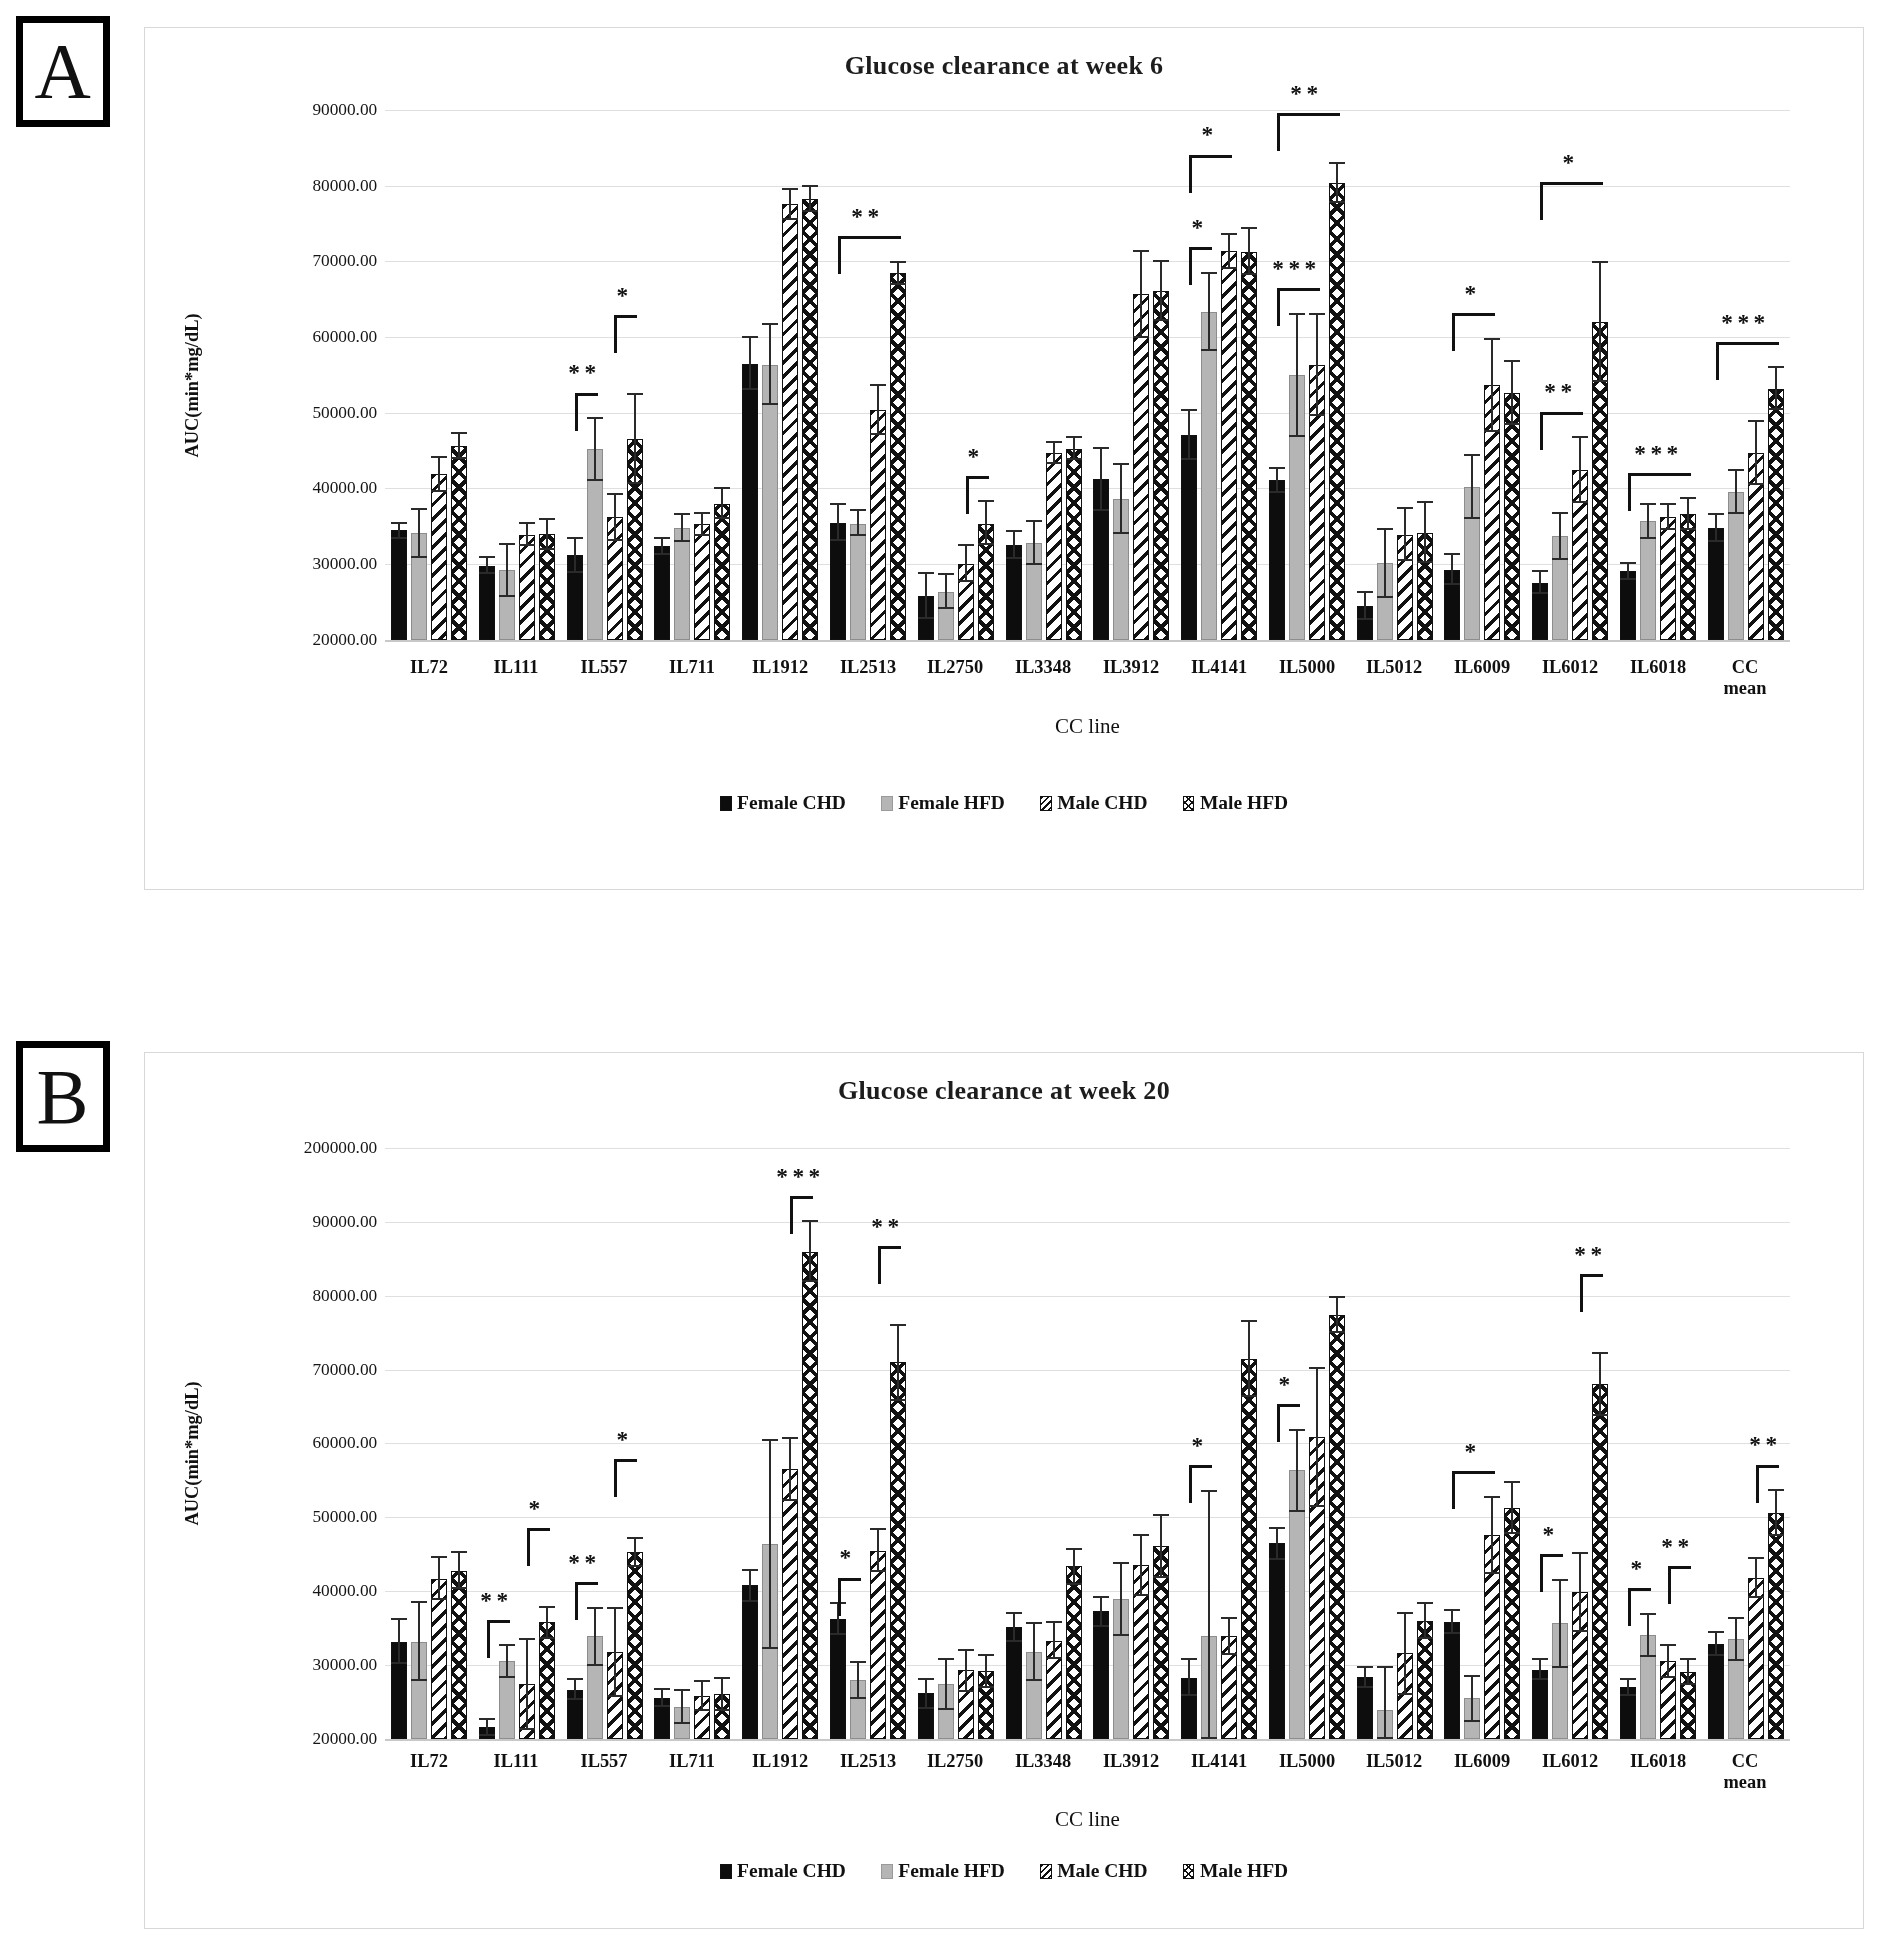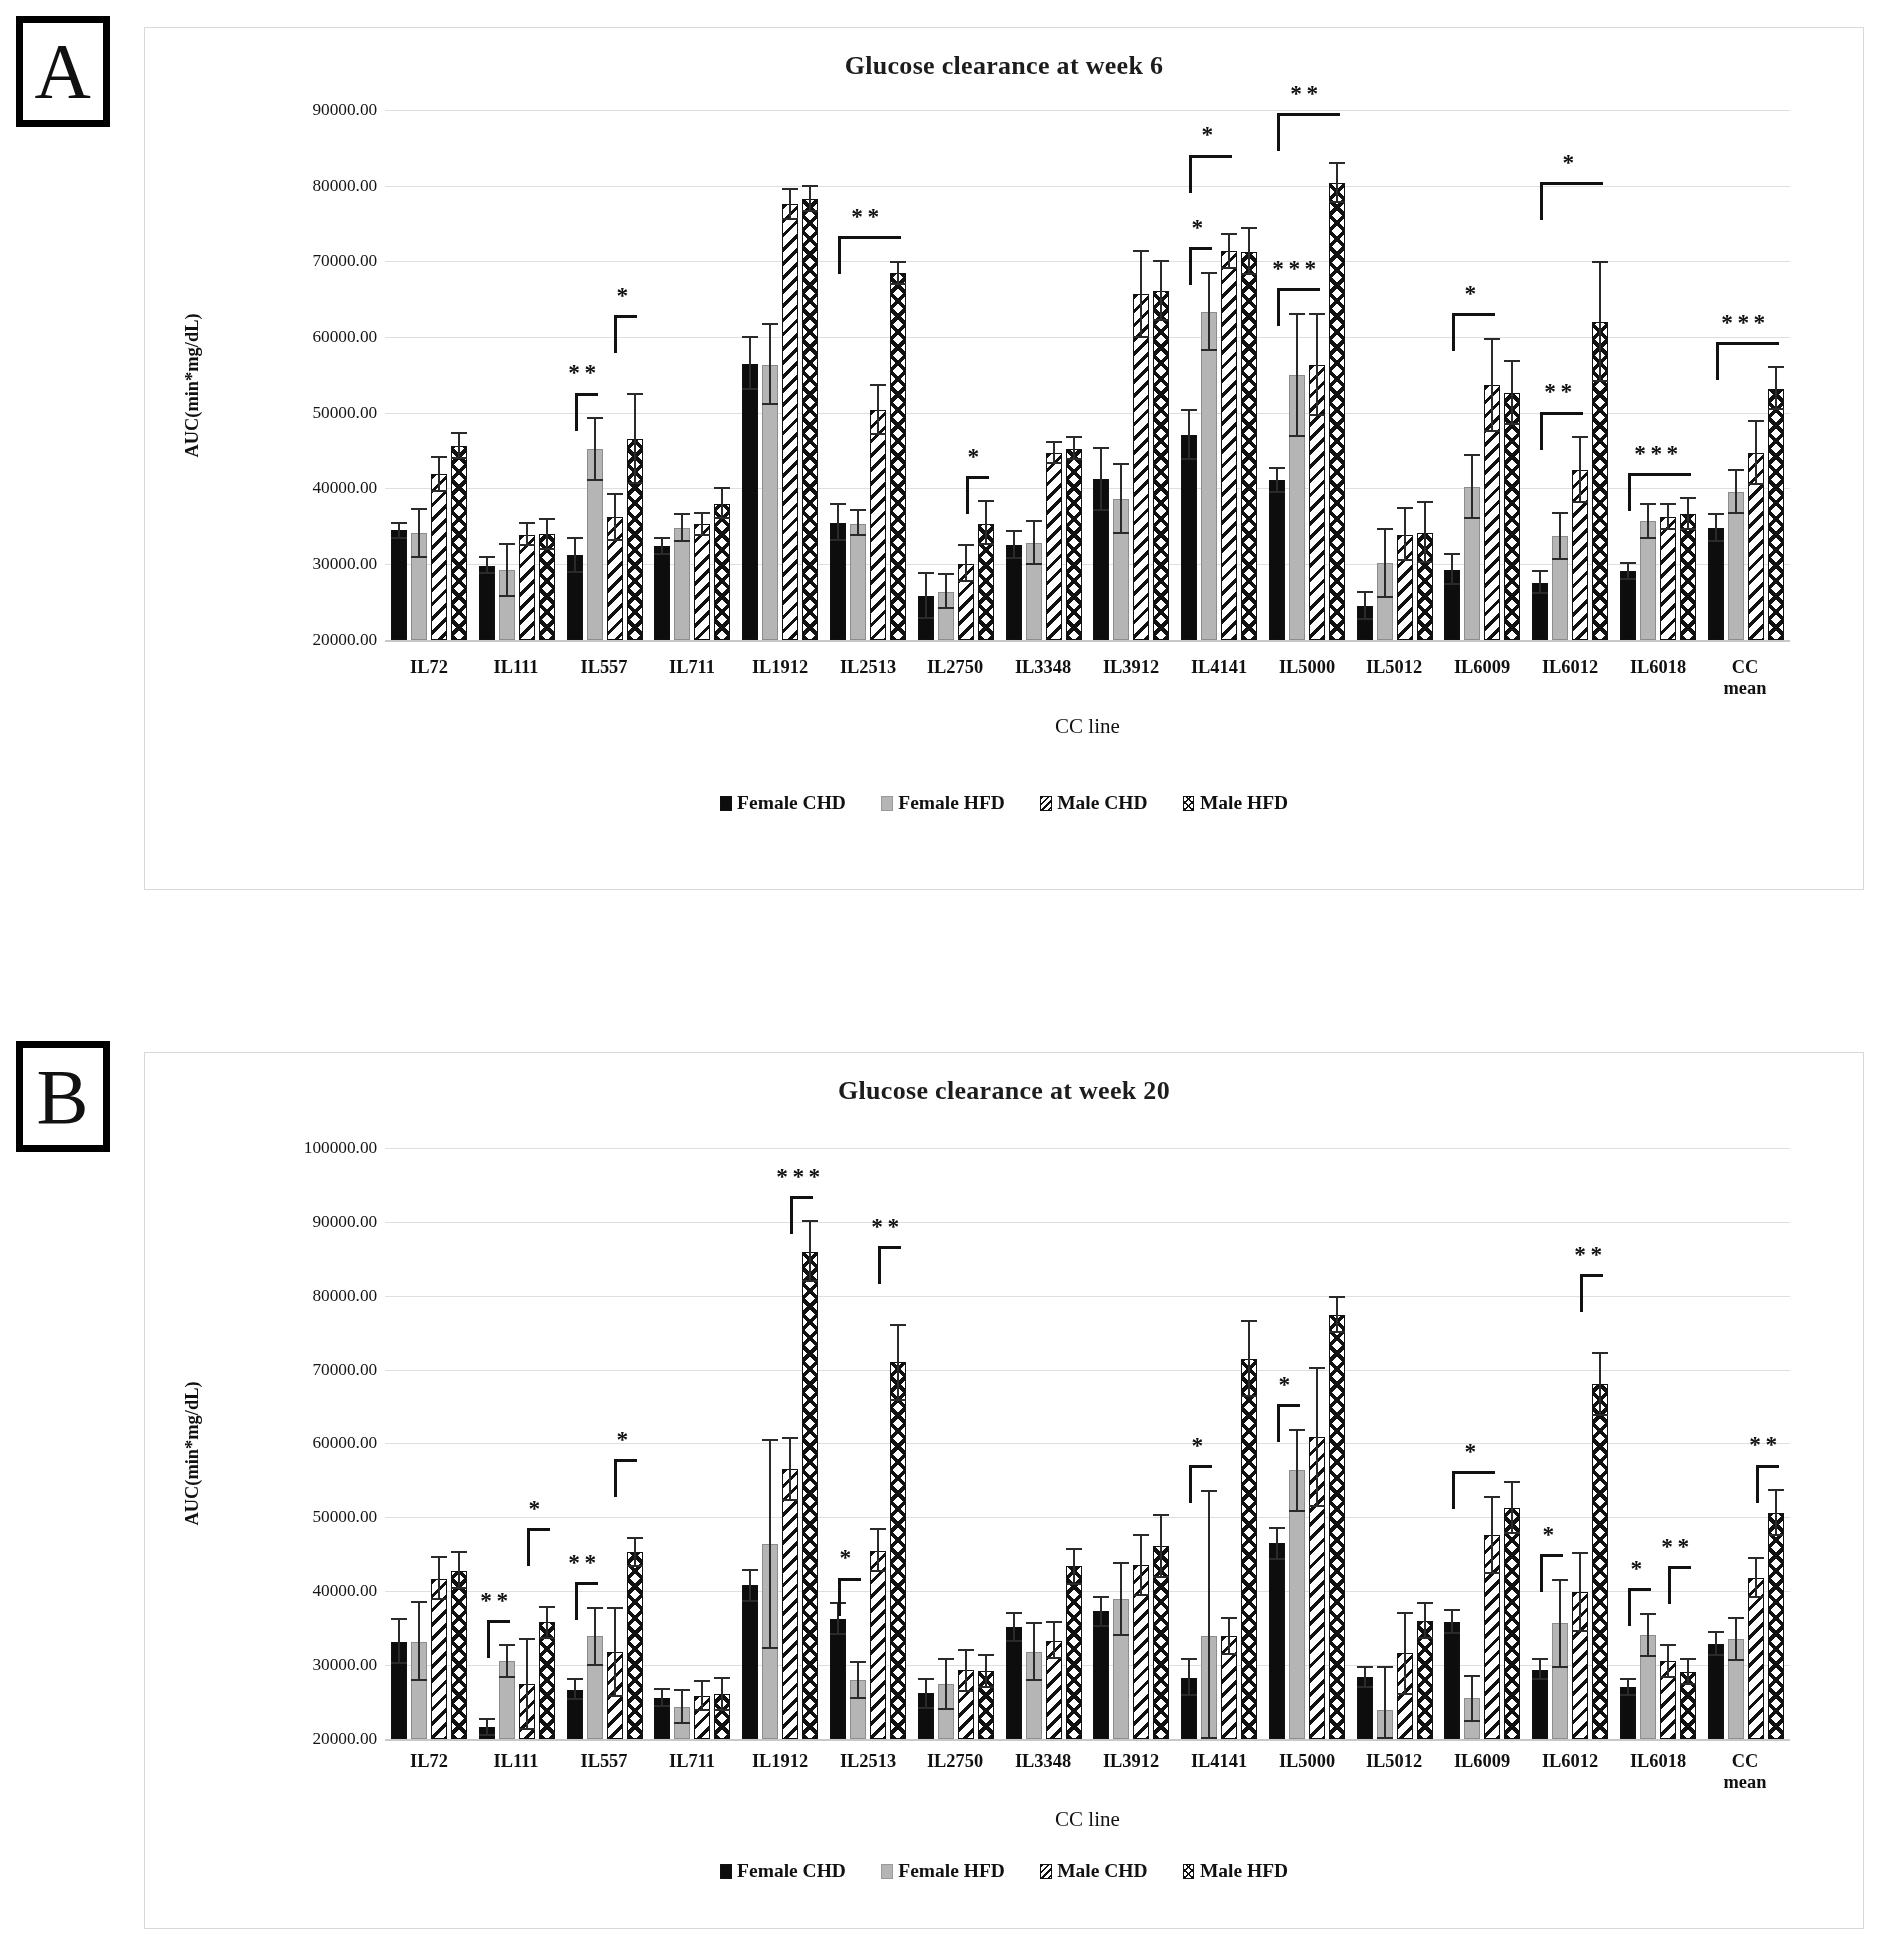--- a/index.html
+++ b/index.html
@@ -324,21 +324,21 @@
     <div class="xtick" style="left: 1381px; width: 88px; top: 629px;">IL6012</div>
     <div class="xtick" style="left: 1469px; width: 88px; top: 629px;">IL6018</div>
     <div class="xtick" style="left: 1556px; width: 88px; top: 629px;">CC<br>mean</div>
   </div>
 
 <div class="panel" id="panel-b">
   <div class="chart-title" style="top:23.4px">Glucose clearance at week 20</div>
   <div class="y-axis-title" id="ytitle-b" style="left: 47px; top: 390px; margin-left: -95px; width: 190px; text-align: center;">AUC(min*mg/dL)</div>
   <div class="plot-area" id="plot-b" style="left: 240px; top: 95px; width: 1405px; height: 591px;">
       <div class="gridline" style="top: 0px;"></div>
-      <div class="tick-label" style="top: 0px;">100000.00</div>
+      <div class="tick-label" style="top: 0px;">200000.00</div>
       <div class="gridline" style="top: 74px;"></div>
       <div class="tick-label" style="top: 74px;">90000.00</div>
       <div class="gridline" style="top: 148px;"></div>
       <div class="tick-label" style="top: 148px;">80000.00</div>
       <div class="gridline" style="top: 222px;"></div>
       <div class="tick-label" style="top: 222px;">70000.00</div>
       <div class="gridline" style="top: 295px;"></div>
       <div class="tick-label" style="top: 295px;">60000.00</div>
       <div class="gridline" style="top: 369px;"></div>
       <div class="tick-label" style="top: 369px;">50000.00</div>

